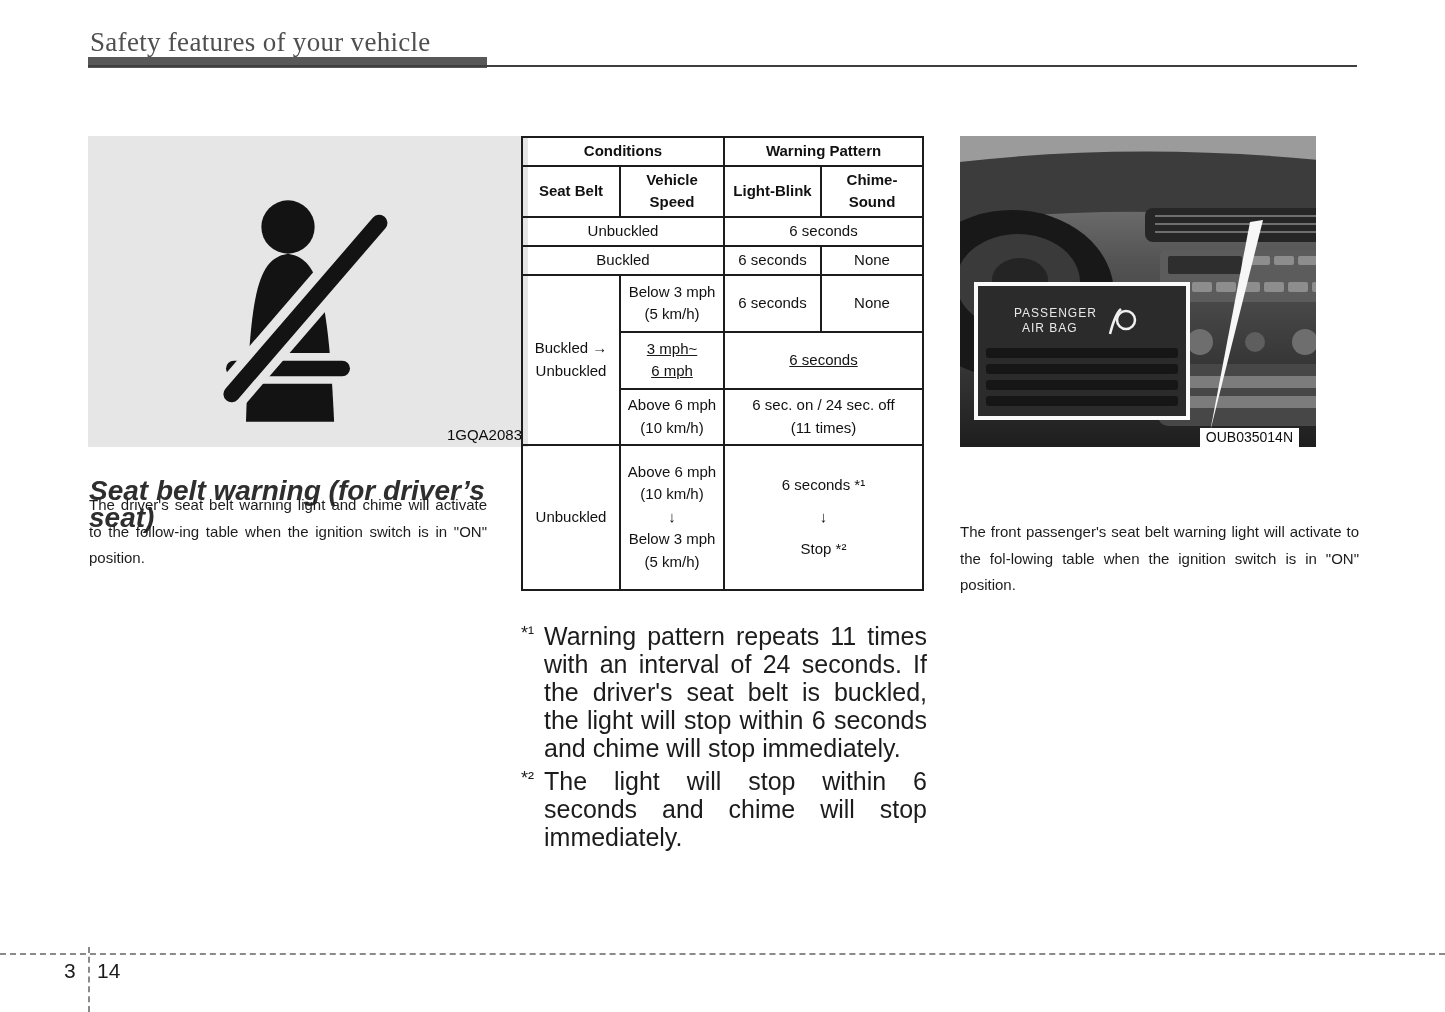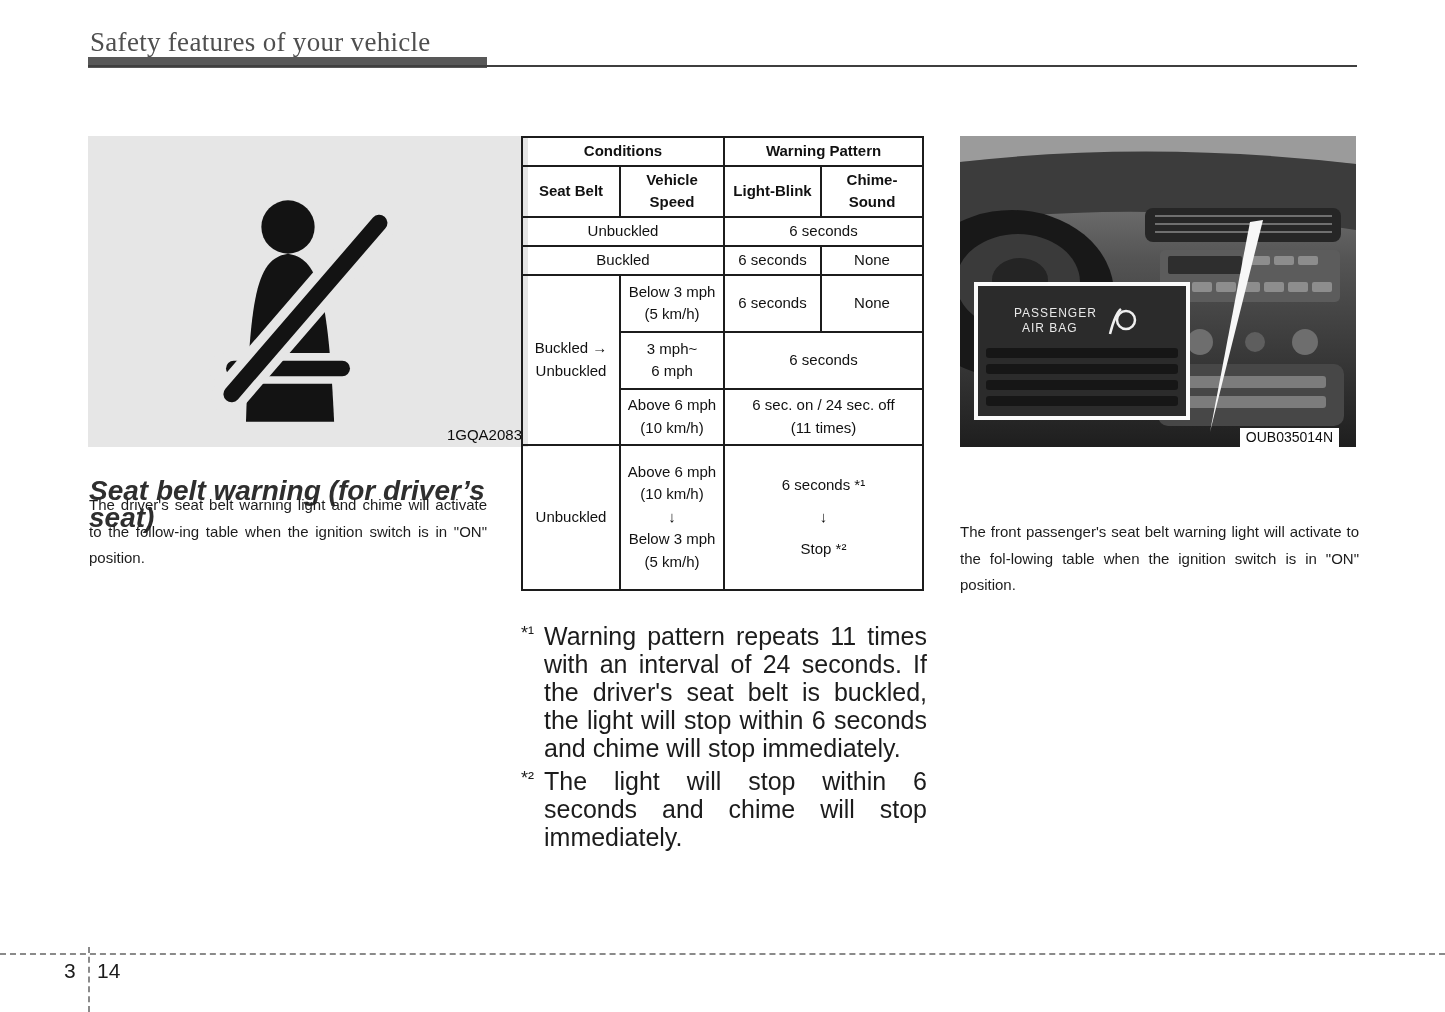--- a/index.html
+++ b/index.html
@@ -44,33 +44,33 @@
     position:absolute; left:521px; top:136px; width:401px;
     border-collapse:collapse; table-layout:fixed;
   }
   .warning-table th, .warning-table td {
     border:2px solid #1c1c1c; text-align:center; vertical-align:middle;
     font-size:15px; line-height:1.5; padding:2px 1px; white-space:pre-line; color:#111;
   }
   .warning-table th { font-weight:bold; }
   tr.th1 { height:28px; } tr.th2 { height:42px;margin-left:12px; }
   tr.r1 { height:29px; } tr.r2 { height:29px; }
-  tr.r3 { height:57px; } tr.r4 { height:57px; }
+  tr.r3 { height:57px; } tr.r4 { height:57px;text-decoration:underline; }
   tr.r5 { height:56px; } tr.r6 { height:145px; }
   td.sparse { line-height:2.15; }
 
   
   .footnotes { position:absolute; left:521px; top:622px; width:406px; }
   .fn { display:flex; margin-bottom:5px; }
   .fn-marker { flex:none; width:23px; font-size:18px; padding-top:1px; }
   .fn-text { flex:1; font-size:25px; line-height:28px; text-align:justify; }
 
   
   .photo-box {
-    position:absolute; left:960px; top:136px; width:396px; height:311px;
+    position:absolute; left:960px; top:136px; width:356px; height:311px;
     background:#2a2a2a; overflow:hidden;
   }
   .photo-code {
     position:absolute; right:17px; bottom:0; background:#ffffff; color:#0d0d0d;
     font-size:14px; padding:1px 6px 2px 6px;
   }
 
   
   .footer-dashed-line { position:absolute; left:0; top:953px; width:1445px; border-top:2px dashed #8a8a8a; }
   .footer-divider-line { position:absolute; left:88px; top:947px; height:65px; border-left:2px dashed #8a8a8a; }

